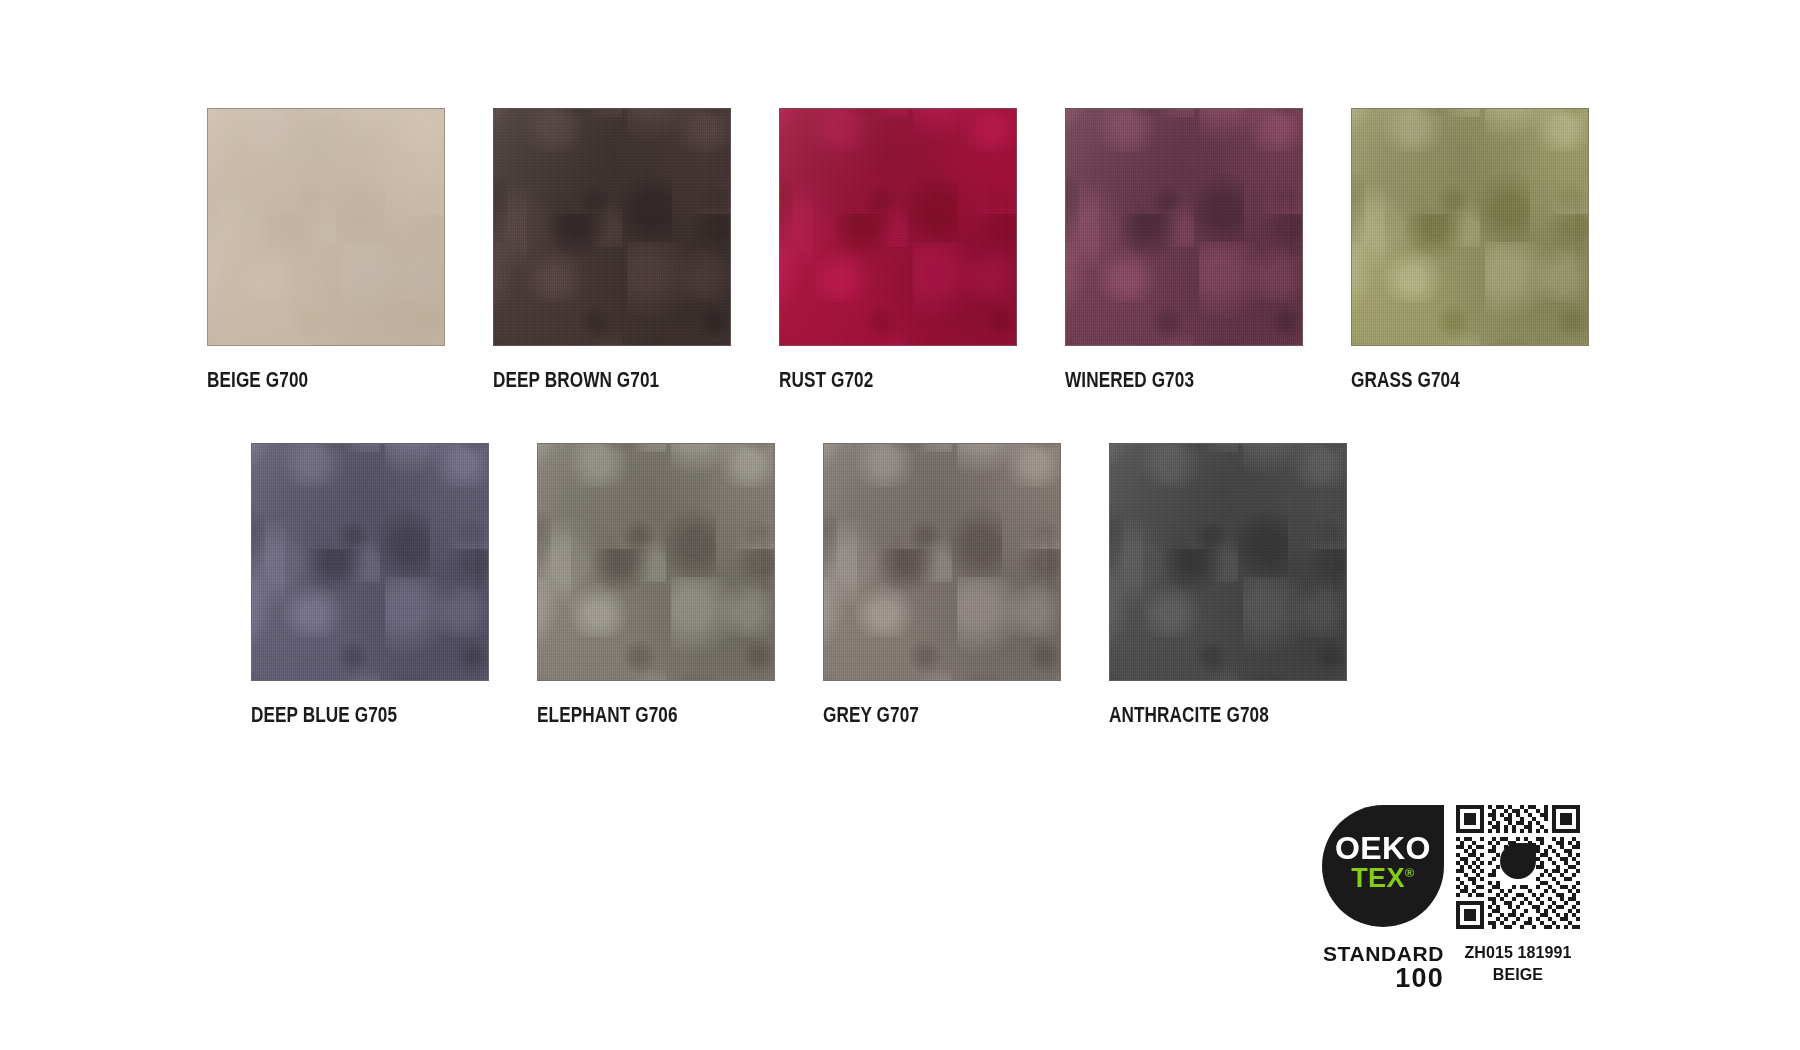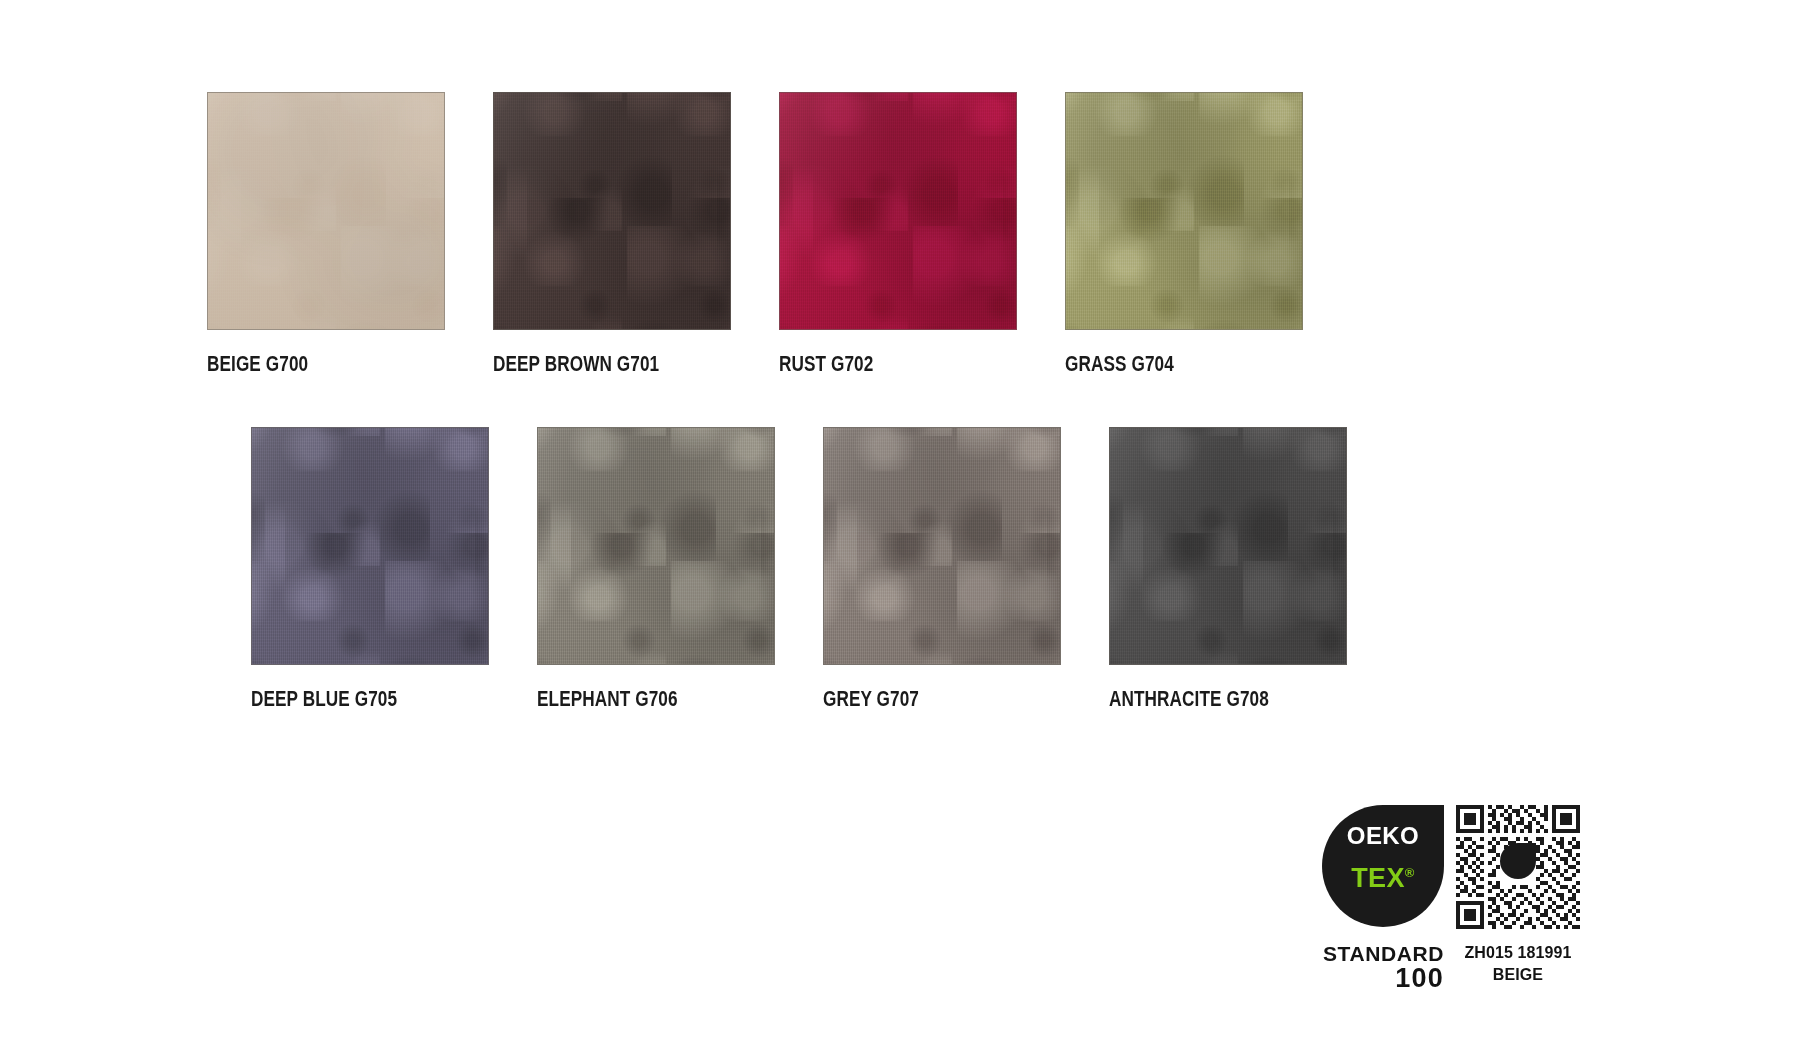--- a/index.html
+++ b/index.html
@@ -13,21 +13,21 @@
     position: relative;
     overflow: hidden;
     font-family: "Liberation Sans", sans-serif;
     -webkit-font-smoothing: antialiased;
   }
 
   
   #swatch-grid {
     position: absolute;
     left: 207px;
-    top: 92px;
+    top: 108px;
     width: 1386px;
   }
   .swatch-row {
     display: flex;
     gap: 48px;
   }
   .swatch-row + .swatch-row { margin-top: 50px; padding-left: 44px; }
 
   .swatch-cell {
     width: 238px;
@@ -127,26 +127,26 @@
     width: 122px;
     height: 122px;
     background: #1a1a1a;
     border-radius: 61px 0 61px 61px;
     position: relative;
     flex: 0 0 122px;
   }
   .oeko-drop .oeko-word {
     position: absolute;
     left: 0; right: 0;
-    top: 16px;
+    top: 28px;
     text-align: center;
     color: #ffffff;
     font-family: "Liberation Sans", sans-serif;
     font-weight: 700;
-    font-size: 24px;
+    font-size: 32px;
     line-height: 30px;
     letter-spacing: 0.4px;
   }
   .oeko-drop .tex-word {
     position: absolute;
     left: 0; right: 0;
     top: 58px;
     text-align: center;
     color: #84cc16;
     font-family: "Liberation Sans", sans-serif;
@@ -251,20 +251,29 @@
     <div class="swatch-cell">
       <div class="swatch-chip" id="chip-0-2" title="RUST G702" style="background-color: rgb(162, 18, 58);">
         <div class="tex"></div>
         <div class="tex2"></div>
         <div class="tex3"></div>
         <div class="sheen"></div>
       </div>
       <div class="swatch-label">RUST G702</div>
     </div>
 
+    <div class="swatch-cell">
+      <div class="swatch-chip" id="chip-0-3" title="WINERED G703" style="background-color: rgb(109, 60, 80);">
+        <div class="tex"></div>
+        <div class="tex2"></div>
+        <div class="tex3"></div>
+        <div class="sheen"></div>
+      </div>
+      <div class="swatch-label">WINERED G703</div>
+    </div>
 
     <div class="swatch-cell">
       <div class="swatch-chip" id="chip-0-4" title="GRASS G704" style="background-color: rgb(157, 156, 104);">
         <div class="tex"></div>
         <div class="tex2"></div>
         <div class="tex3"></div>
         <div class="sheen"></div>
       </div>
       <div class="swatch-label">GRASS G704</div>
     </div>

